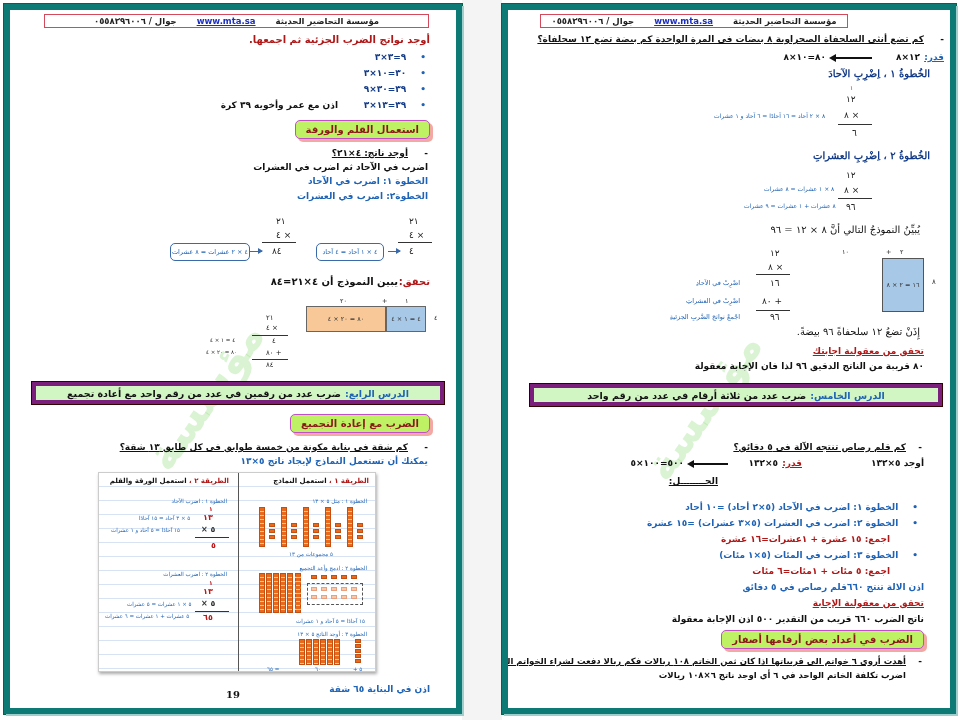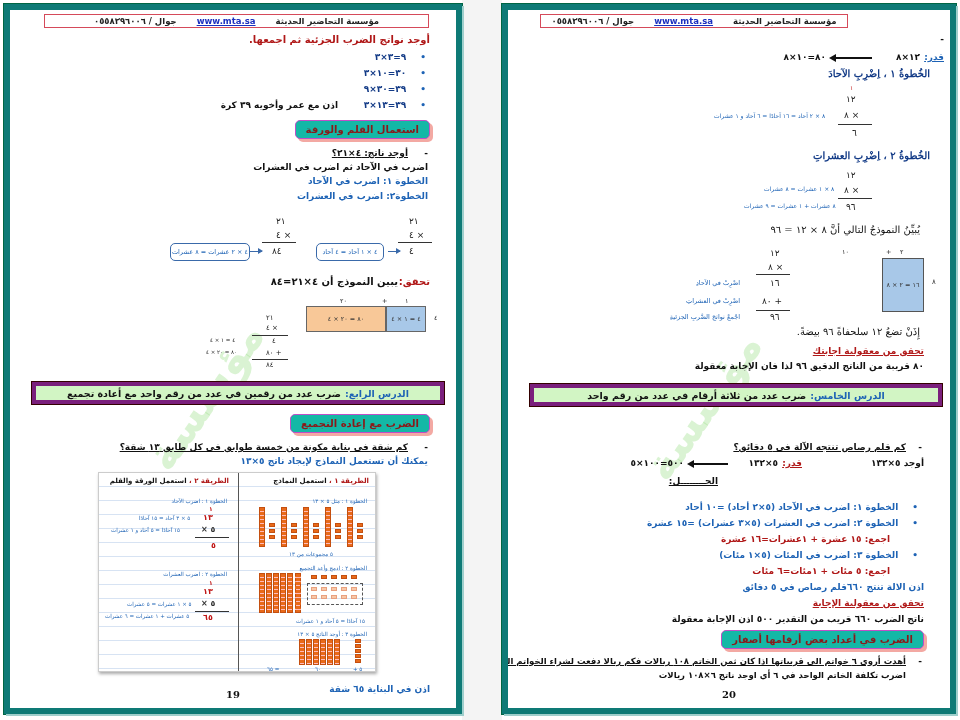--- a/index.html
+++ b/index.html
@@ -10,21 +10,21 @@
   .page.right { left: 502px; width: 454px; }
   .hdr { position: absolute; top: 4px; border: 1px solid #d54a5a; height: 14px; font-size: 8.5px; font-weight: bold; display: flex; align-items: center; justify-content: center; gap: 20px; color: #222; }
   .hdr .url { color: #1b2fbf; text-decoration: underline; }
   .ab { position: absolute; font-size: 9px; font-weight: bold; white-space: nowrap; }
   .red { color: #b01818; }
   .blue { color: #1e63b5; }
   .navy { color: #123a86; }
   .black { color: #111; }
   .bullet::before { content: "•"; color: #1e63b5; margin-left: 14px; }
   .uline { text-decoration: underline; }
-  .section-pill { position: absolute; background: #14b8a6; border: 1.5px solid #c04fc8; border-radius: 5px; font-size: 10px; font-weight: bold; color: #8a1a1a; padding: 3px 10px; box-shadow: 3px 3px 0 #f3a9a3; white-space: nowrap; }
+  .section-pill { position: absolute; background: #bef264; border: 1.5px solid #c04fc8; border-radius: 5px; font-size: 10px; font-weight: bold; color: #8a1a1a; padding: 3px 10px; box-shadow: 3px 3px 0 #f3a9a3; white-space: nowrap; }
   .lesson-bar { position: absolute; background: #d2f5c4; border: 4px solid #7a1f7c; outline: 1px solid #300; height: 22px; font-size: 9.5px; font-weight: bold; display: flex; align-items: center; justify-content: center; color: #111; white-space: nowrap; }
   .lesson-bar .lab { color: #1e63b5; margin-left: 4px; }
   .num { position: absolute; font-size: 9px; color: #222; white-space: nowrap; direction: ltr; }
   .rule { position: absolute; height: 1px; background: #333; }
   .small { position: absolute; font-size: 6.5px; color: #1e63b5; white-space: nowrap; }
   .arrowbox { position: absolute; height: 18px; border: 1.5px solid #3a6aaa; border-radius: 5px; font-size: 6.5px; color: #1e63b5; display: flex; align-items: center; justify-content: center; background: #fff; }
   .arrowline { position: absolute; height: 1px; background: #3a6aaa; }
   .arrowhead { position: absolute; width: 0; height: 0; border-top: 3px solid transparent; border-bottom: 3px solid transparent; border-right: 5px solid #3a6aaa; }
   .area-orange { position: absolute; background: #f8c898; border: 1px solid #666; font-size: 6.5px; color: #333; display: flex; align-items: center; justify-content: center; direction: ltr; }
   .area-blue { position: absolute; background: #a8c8e8; border: 1px solid #666; font-size: 6.5px; color: #333; display: flex; align-items: center; justify-content: center; direction: ltr; }
@@ -212,20 +212,21 @@
 <div class="page right">
   <div class="hdr" style="left:32px; width:308px;">
     <span>مؤسسة التحاضير الحديثة</span>
     <span class="url">www.mta.sa</span>
     <span>جوال / ٠٥٥٨٣٩٦٠٠٦</span>
   </div>
 
   <div class="watermark" style="left:110px; top:370px;">مؤسسة</div>
 
   <div class="ab black" style="right:6px; top:24px;">-</div>
+  <div class="ab black uline" style="right:26px; top:24px;">كم تضع أنثى السلحفاة الصحراوية ٨ بيضات في المرة الواحدة كم بيضة تضع ١٢ سحلفاة؟</div>
 
   <div class="ab blue uline" style="right:6px; top:42px;">قدر:</div>
   <div class="ab black" style="right:30px; top:42px;">١٢×٨</div>
   <div style="position:absolute; right:78px; top:47px; width:38px; height:2px; background:#111;"></div>
   <div style="position:absolute; right:114px; top:44px; width:0; height:0; border-top:4px solid transparent; border-bottom:4px solid transparent; border-right:7px solid #111;"></div>
   <div class="ab black" style="right:124px; top:42px;">٨٠=١٠×٨</div>
 
   <div class="ab navy" style="right:20px; top:58px; font-size:10px; font-family:'DejaVu Serif', serif;">الخُطوةُ ١ ، اِضْرِبِ الآحادَ</div>
   <div class="num" style="left:342px; top:74px; color:#c01818; font-size:6px;">١</div>
   <div class="num" style="left:338px; top:84px;">١٢</div>
@@ -290,14 +291,13 @@
   <div class="ab blue" style="right:26px; top:572px;">اذن الالة تنتج ٦٦٠قلم رصاص في ٥ دقائق</div>
   <div class="ab red uline" style="right:26px; top:588px;">تحقق من معقولية الإجابة</div>
   <div class="ab black" style="right:26px; top:604px;">ناتج الضرب ٦٦٠ قريب من التقدير ٥٠٠ اذن الإجابة معقولة</div>
 
   <div class="section-pill" style="right:26px; top:620px;">الضرب في أعداد بعض أرقامها أصفار</div>
 
   <div class="ab black" style="right:28px; top:646px;">-</div>
   <div class="ab black uline" style="right:44px; top:646px; font-size:8.5px;">أهدت أروى ٦ خواتم الى قريباتها اذا كان ثمن الخاتم ١٠٨ ريالات فكم ريالا دفعت لشراء الخواتم الستة؟</div>
   <div class="ab black" style="right:44px; top:660px; font-size:8.5px;">اضرب تكلفة الخاتم الواحد في ٦ أي اوجد ناتج ٦×١٠٨ ريالات</div>
 
-  <div class="page-num">20</div>
 </div>
 
 </body></html>

